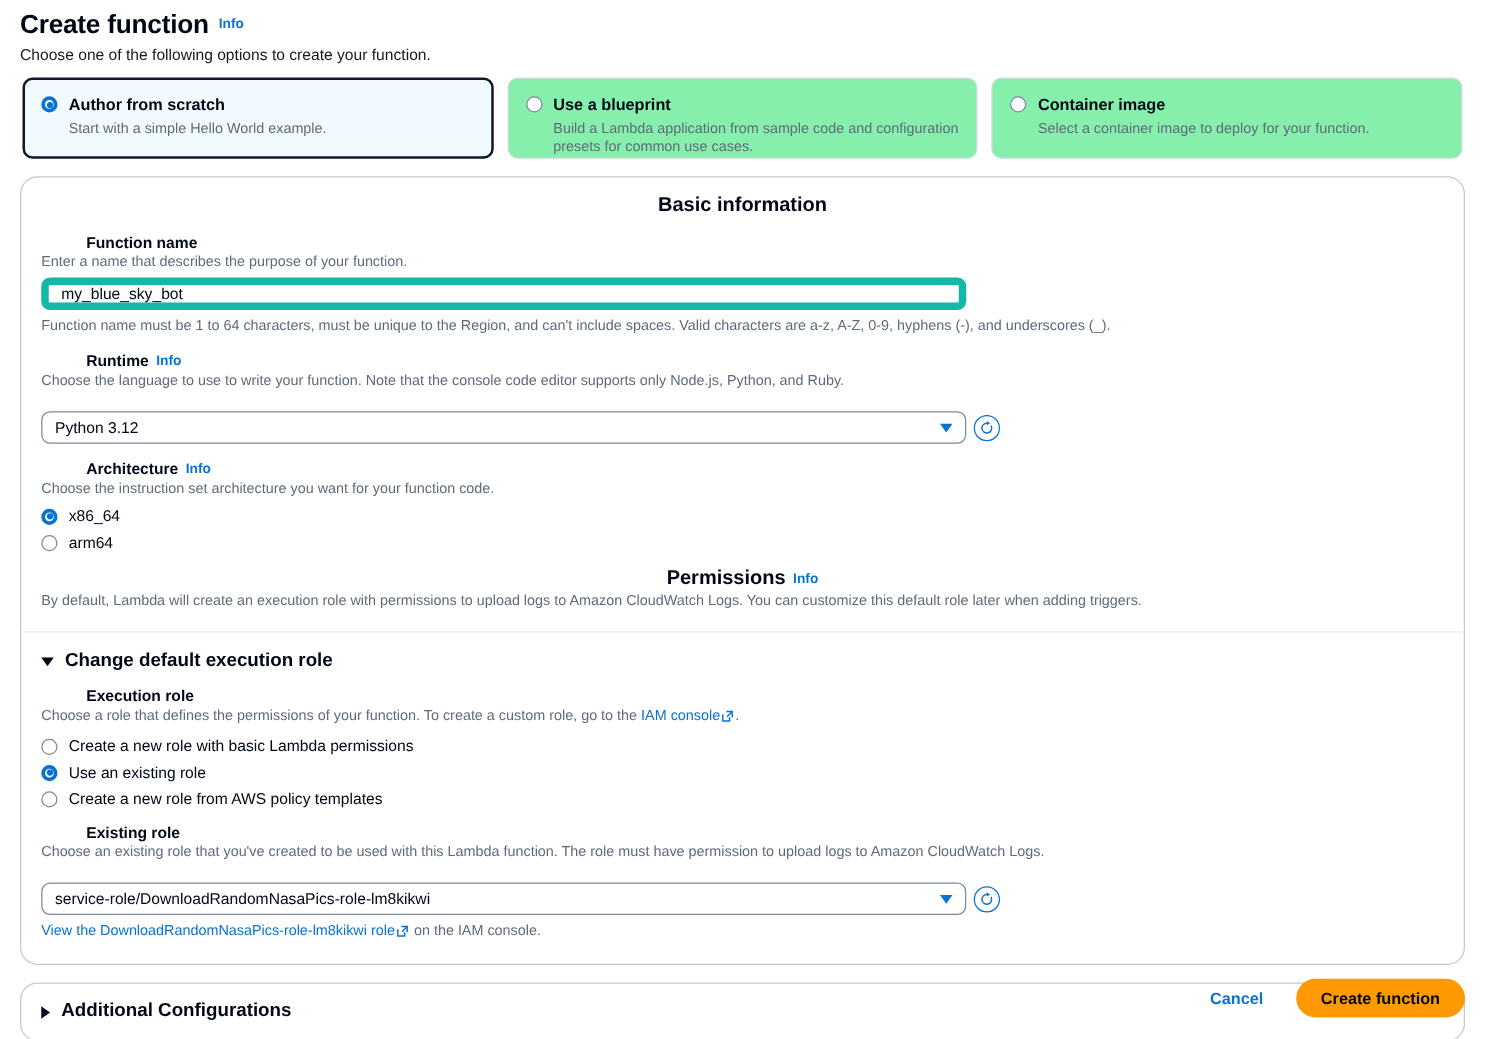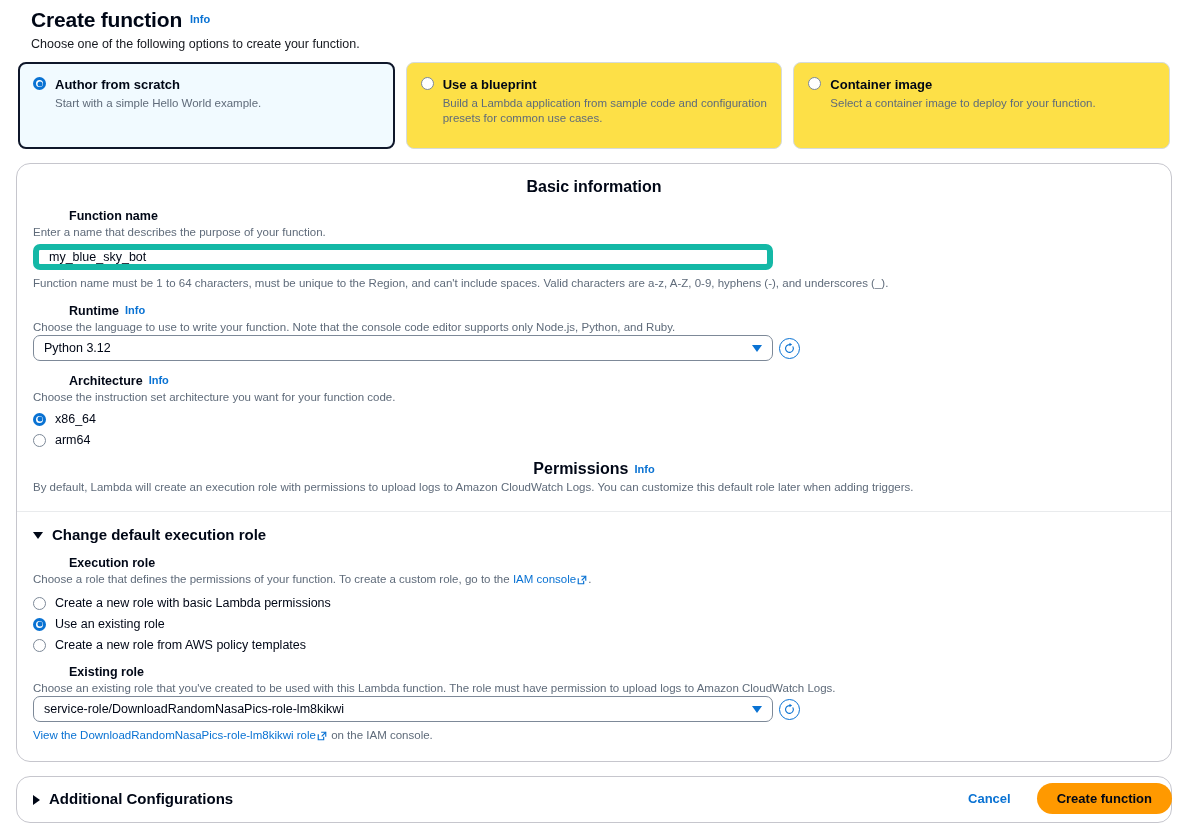--- a/index.html
+++ b/index.html
@@ -7,38 +7,38 @@
     margin: 0; padding: 0;
     width: 1188px; height: 831px;
     background: #ffffff;
     font-family: "Liberation Sans", sans-serif;
     color: #16191f;
     overflow: hidden;
   }
   .page { position: relative; width: 1188px; height: 831px; }
 
   
-  .page-head { padding: 8px 16px 0 31px; }
+  .page-head { padding: 8px 16px 0 16px; }
   .page-title {
     font-size: 21px; font-weight: bold; color: #000716;
     display: inline-block; letter-spacing: -0.2px;
   }
   .info-link {
     color: #0972d3; font-size: 11px; font-weight: bold;
     margin-left: 8px; text-decoration: none; cursor: pointer;
     vertical-align: 4px;
   }
   .info-link.sm { font-size: 11px; vertical-align: 1px; margin-left: 6px; }
   .page-sub { font-size: 12.5px; color: #16191f; margin-top: 5px; }
 
   
   .cards { display: flex; gap: 11px; padding: 11px 18px 0 18px; }
   .card {
     flex: 1 1 0; border: 1px solid #d5dbdb; border-radius: 8px;
-    background: #fde047; padding: 12px 14px 22px 14px;
+    background: #86efac; padding: 12px 14px 0 14px;
     min-height: 58px; position: relative; cursor: pointer;
   }
   .card.selected { border: 2px solid #0f172a; background: #f1faff; padding: 11px 13px 13px 13px; }
   .card-row { display: flex; align-items: flex-start; gap: 9px; }
   .card-text { flex: 1; }
   .card-title { font-size: 13px; font-weight: bold; color: #000716; line-height: 16px; }
   .card-desc { font-size: 11.5px; color: #5f6b7a; margin-top: 3px; line-height: 15px; }
 
   
   .radio {
@@ -66,21 +66,21 @@
   .field-desc { font-size: 11.5px; color: #5f6b7a; margin-top: 2px; line-height: 15px; }
   .field-hint { font-size: 11.5px; color: #5f6b7a; margin-top: 6px; line-height: 15px; }
 
   .text-input {
     margin-top: 4px; width: 740px; height: 26px;
     border: 6px solid #14b8a6; border-radius: 7px; background: #fff;
     font-size: 12.5px; color: #000716; padding: 0 10px;
     display: flex; align-items: center;
   }
 
-  .select-row { display: flex; align-items: center; gap: 6px; margin-top: 0; }
+  .select-row { display: flex; align-items: center; gap: 6px; margin-top: 16px; }
   .select {
     width: 740px; height: 26px; border: 1px solid #7d8998; border-radius: 7px;
     background: #fff; font-size: 12.5px; color: #000716;
     padding: 0 10px; display: flex; align-items: center;
     justify-content: space-between; cursor: pointer;
   }
   .select .caret {
     width: 0; height: 0; border-left: 5px solid transparent;
     border-right: 5px solid transparent; border-top: 7px solid #0972d3;
   }

